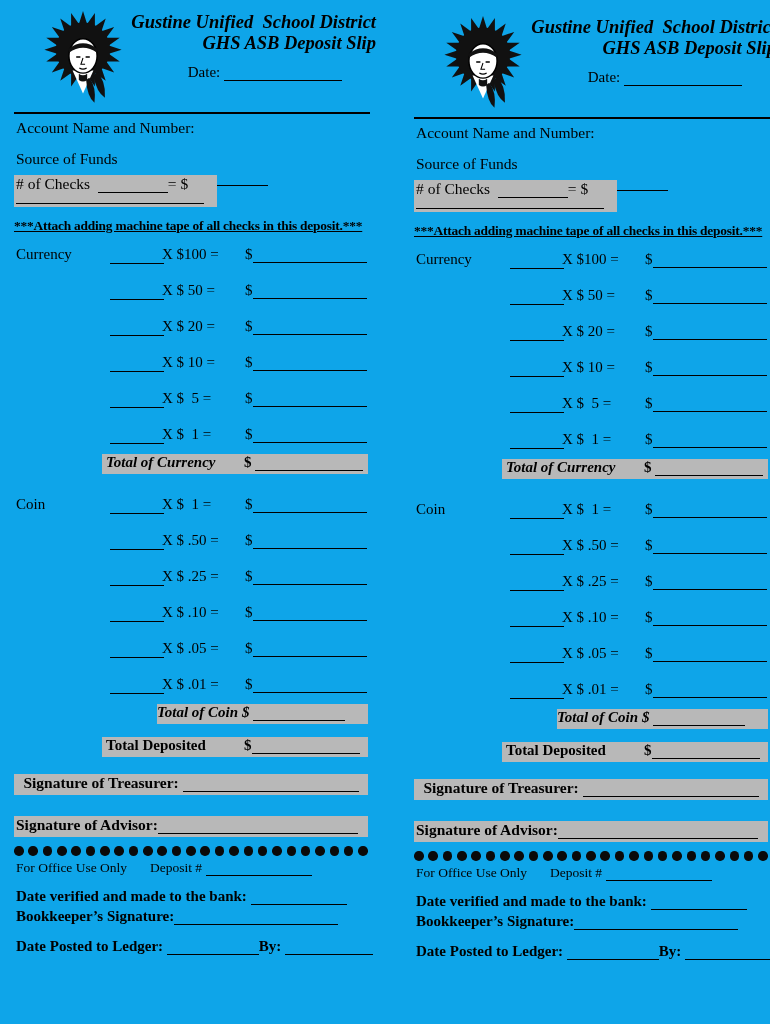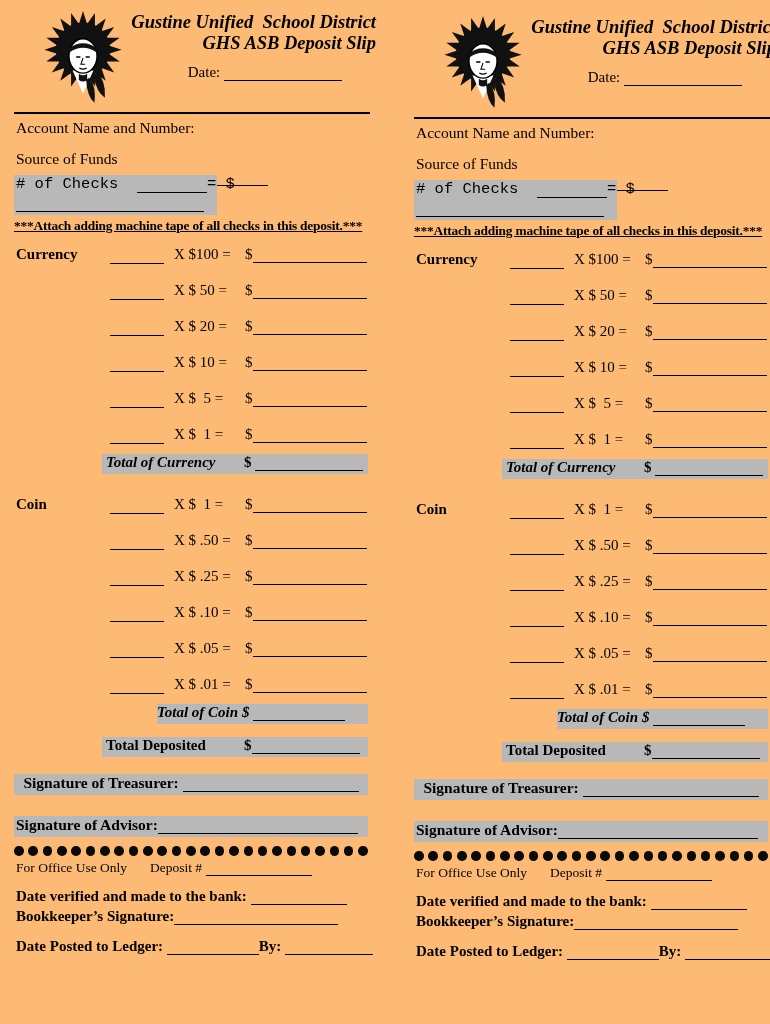--- a/index.html
+++ b/index.html
@@ -2,21 +2,21 @@
 <html style="--hl: #b8b8b8;"><head>
 <meta charset="utf-8">
 <style>
   * { margin:0; padding:0; box-sizing:border-box; }
   html,body { background:#ffffff; }
   body {
     width:770px; height:1024px;
     font-family:"Liberation Serif", serif;
     color:#000; position:relative; overflow:hidden;
   }
-  .page { position:relative; width:770px; height:1024px; background:#fdba74; }
+  .page { position:relative; width:770px; height:1024px; background:#0ea5e9; }
 
   .form-col { position:absolute; top:0; width:356px; height:1012px; }
   .col-left  { left:14px; }
   .col-right { left:414px; top:5px; }
 
   .blank {
     display:inline-block; height:.92em;
     border-bottom:1.5px solid #000; vertical-align:bottom;
   }
 
@@ -30,37 +30,37 @@
   .date-row { position:absolute; top:64px; right:28px; font-size:15px; }
   .date-row .blank { width:118px; }
 
   .topline { position:absolute; left:0; top:100px; width:356px; height:14px; border-bottom:2px solid #000; }
 
   .account-label { position:absolute; left:2px; top:119px; font-size:15.5px; }
   .source-row   { position:absolute; left:2px; top:150px; font-size:15.5px; }
   .source-row .blank { width:252px; }
 
   .checks-block {
-    position:absolute; left:0; top:175px; width:203px; height:40px;
-    background:var(--hl,#b8b8b8); font-size:15.5px; padding:0 0 0 2px;font-family:Liberation Mono, monospace;
+    position:absolute; left:0; top:175px; width:203px; height:32px;
+    background:var(--hl,#b8b8b8); font-size:15.5px; padding:0 0 0 2px;
   }
   .checks-line1 { white-space:pre; }
   .checks-line1 .blank { width:70px; }
   .row2blank { position:absolute; left:2px; bottom:3px; width:188px; height:0; border-bottom:1.6px solid #000; }
 
   .attach-note {
     position:absolute; left:0; top:218px; font-size:13.4px; font-weight:bold;
     text-decoration:underline; letter-spacing:-0.2px; white-space:nowrap;
   }
 
   
   .mrow { position:absolute; left:0; width:356px; height:22px; font-size:15px; }
-  .mrow .sect  { position:absolute; left:2px;  top:0;font-weight:bold; }
+  .mrow .sect  { position:absolute; left:2px;  top:0; }
   .mrow .qty   { position:absolute; left:96px; top:6px; width:54px; height:12px; border-bottom:1.5px solid #000; }
-  .mrow .denom { position:absolute; left:160px; top:0; white-space:pre; }
+  .mrow .denom { position:absolute; left:148px; top:0; white-space:pre; }
   .mrow .amt   { position:absolute; left:231px; top:0; white-space:pre; }
   .mrow .amt .blank { width:114px; }
 
   .strip {
     position:absolute; background:var(--hl,#b8b8b8); height:20px;
     font-size:15px; font-weight:bold;
   }
   .strip .slabel { position:absolute; left:4px; top:0; }
   .strip .samt   { position:absolute; left:142px; top:0; white-space:pre; }
   .strip.italic .slabel { font-style:italic; }

